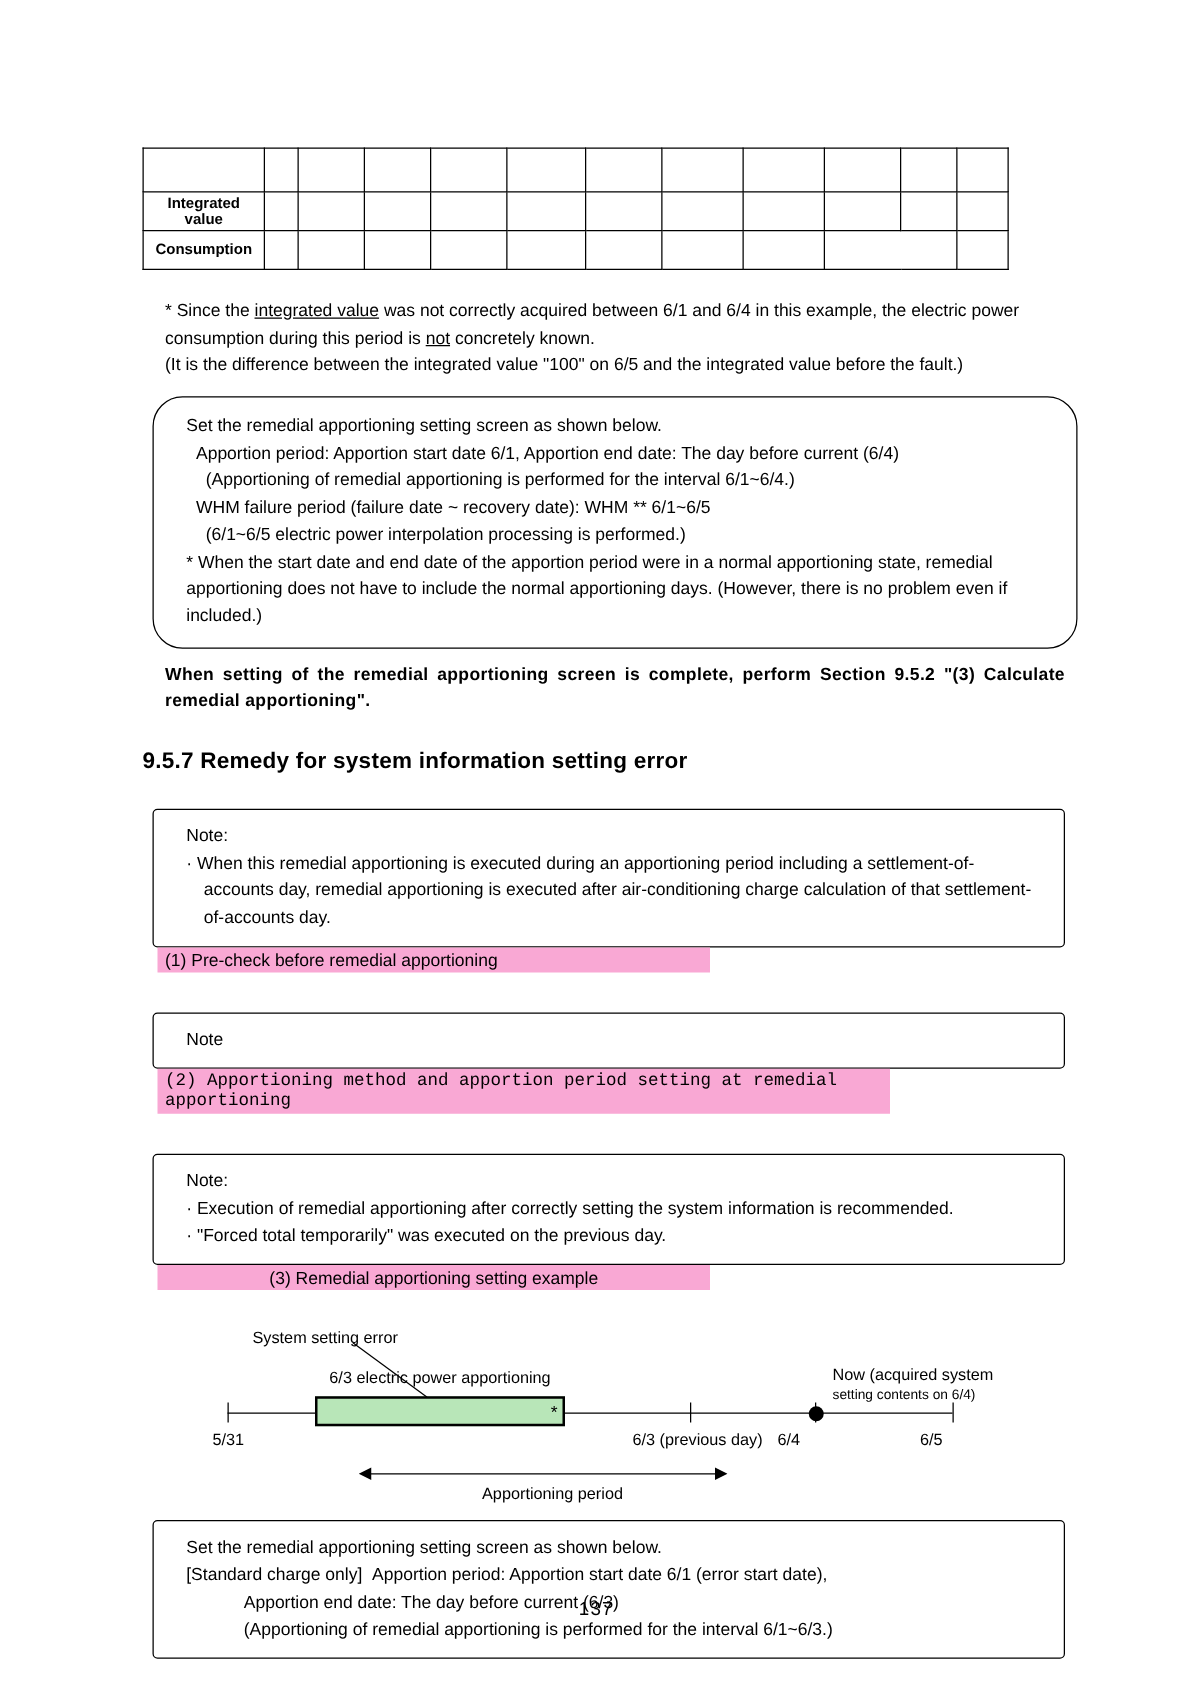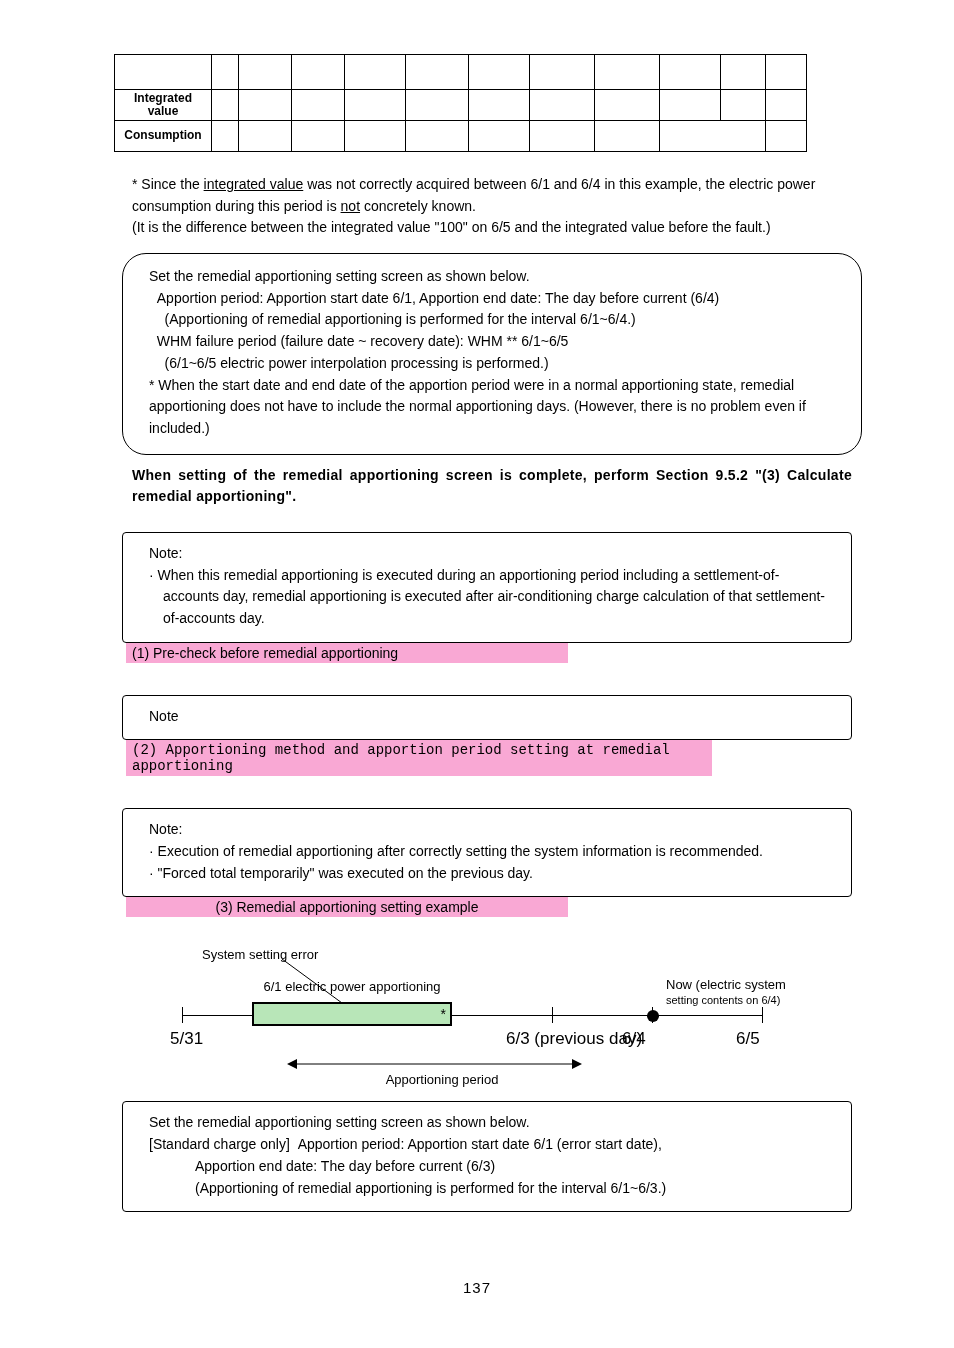--- a/index.html
+++ b/index.html
@@ -7,21 +7,21 @@
     background: #fff;
     font-family: Arial, Helvetica, sans-serif;
     color: #000;
     width: 954px;
   }
   .page {
     width: 954px;
     height: 1348px;
     position: relative;
     box-sizing: border-box;
-    padding: 54px 100px 0 100px;
+    padding: 118px 100px 0 100px;
   }
   .page-num {
     position: absolute;
     bottom: 52px;
     left: 0; right: 0;
     text-align: center;
     font-size: 15px;
     letter-spacing: 1px;
   }
 
@@ -133,21 +133,21 @@
   .diagram .mainline {
     top: 68px; left: 0; width: 580px; height: 1px;
   }
   .diagram .t1 { left: 0;   top: 60px; height: 16px; }
   .diagram .t2 { left: 370px; top: 60px; height: 16px; }
   .diagram .t3 { left: 470px; top: 60px; height: 16px; }
   .diagram .t4 { left: 580px; top: 60px; height: 16px; }
   .diagram .lbl {
     position: absolute;
     top: 82px;
-    font-size: 17px;
+    font-size: 13px;
     white-space: nowrap;
   }
   .diagram .lbl.c1 { left: -12px; }
   .diagram .lbl.c2 { left: 324px; }
   .diagram .lbl.c3 { left: 440px; }
   .diagram .lbl.c4 { left: 554px; }
 
   .diagram .bar {
     position: absolute;
     left: 70px; top: 55px;
@@ -282,20 +282,23 @@
       <span>Set the remedial apportioning setting screen as shown below.</span><br>
       &nbsp;&nbsp;<span>Apportion period: Apportion start date 6/1, Apportion end date: The day before current (6/4)</span><br>
       &nbsp;&nbsp;&nbsp;&nbsp;<span>(Apportioning of remedial apportioning is performed for the interval 6/1~6/4.)</span><br>
       &nbsp;&nbsp;<span>WHM failure period (failure date ~ recovery date): WHM ** 6/1~6/5</span><br>
       &nbsp;&nbsp;&nbsp;&nbsp;<span>(6/1~6/5 electric power interpolation processing is performed.)</span><br>
       <span>* When the start date and end date of the apportion period were in a normal apportioning state, remedial apportioning does not have to include the normal apportioning days. (However, there is no problem even if included.)</span>
     </div>
 
     <p class="bold-follow">When setting of the remedial apportioning screen is complete, perform Section 9.5.2 "(3) Calculate remedial apportioning".</p>
 
+    <h2 class="sec">
+      <span>9.5.7</span> <span>Remedy for system information setting error</span>
+    </h2>
 
     <div class="spacer-10"></div>
     <div class="outline-box tight">
       <span>Note:</span><br>
       <span class="indent1">· When this remedial apportioning is executed during an apportioning period including a settlement-of-accounts day, remedial apportioning is executed after air-conditioning charge calculation of that settlement-of-accounts day.</span>
     </div>
     <div class="grey-banner wide">(1) Pre-check before remedial apportioning</div>
 
     <div class="spacer-18"></div>
     <div class="outline-box tight">
@@ -316,35 +319,35 @@
       <div class="hline mainline"></div>
       <div class="vtick t1"></div>
       <div class="vtick t2"></div>
       <div class="vtick t3"></div>
       <div class="vtick t4"></div>
       <div class="lbl c1">5/31</div>
       <div class="lbl c2">6/3 (previous day)</div>
       <div class="lbl c3">6/4</div>
       <div class="lbl c4">6/5</div>
 
-      <div class="bar-top-lbl">6/1 electric power apportioning</div>
+      <div class="bar-top-lbl">6/3 electric power apportioning</div>
       <div class="bar">
         <span class="star">*</span>
       </div>
 
       <div class="err-lbl">System setting error</div>
       <div class="err-line">
         <svg viewBox="0 0 60 44">
             <line x1="0" y1="0" x2="60" y2="44" stroke="#000" stroke-width="1"></line>
           </svg>
       </div>
 
       <div class="dot"></div>
       <div class="now-lbl">
-        <span>Now (electric system</span><br>
+        <span>Now (acquired system</span><br>
         <span class="sm">setting contents on 6/4)</span>
       </div>
 
       <div class="span-arrow">
         <svg viewBox="0 0 295 14" width="295" height="14">
           <line x1="6" y1="7" x2="289" y2="7" stroke="#000" stroke-width="1"></line>
           <polygon points="0,7 10,2 10,12" fill="#000"></polygon>
           <polygon points="295,7 285,2 285,12" fill="#000"></polygon>
         </svg>
       </div>

